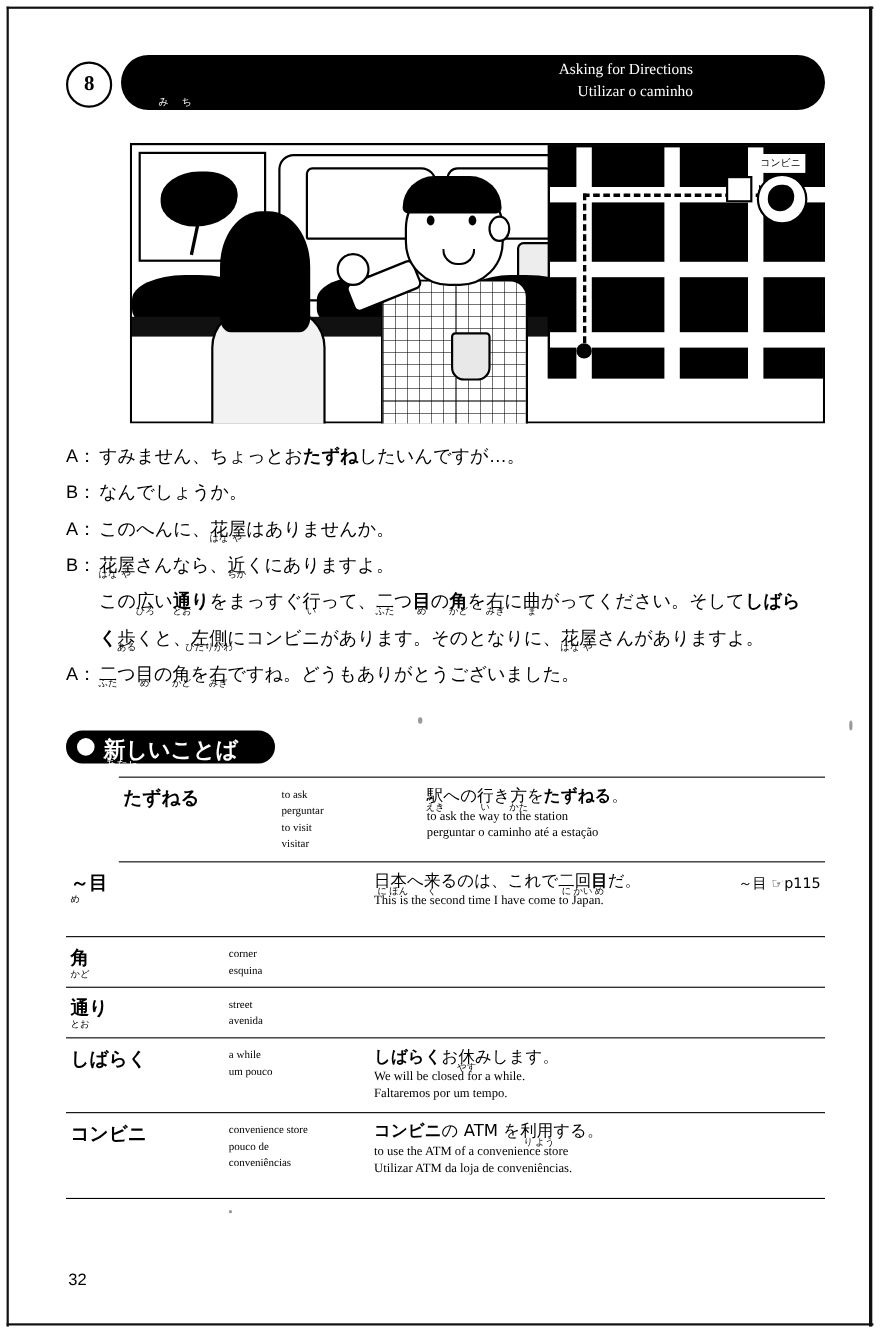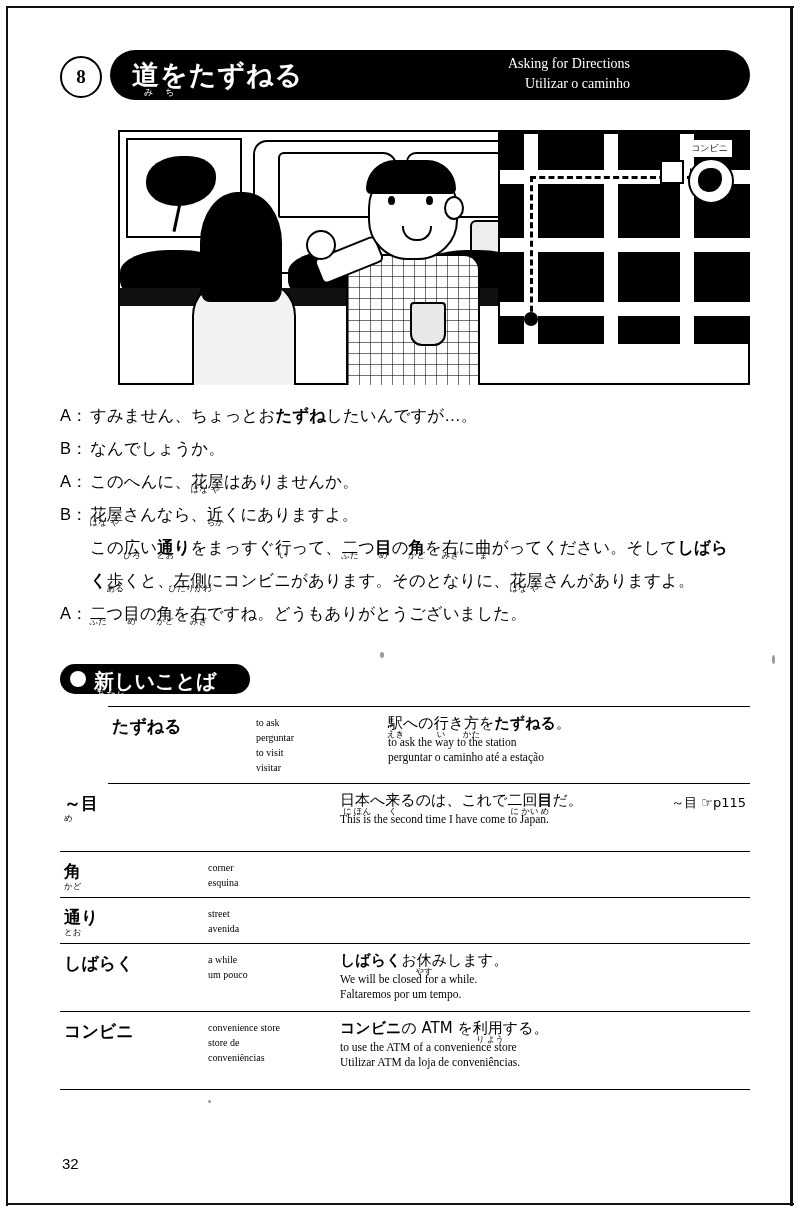--- a/index.html
+++ b/index.html
@@ -504,21 +504,20 @@
   <div class="scan-edge-left"></div>
   <div class="scan-edge-top"></div>
   <div class="scan-edge-right"></div>
   <div class="scan-edge-bottom"></div>
 
   <div class="header">
     <div class="lesson-circle">
       <span>8</span>
     </div>
     <div class="title-banner">
-      <div class="jp">道をたずねる</div>
       <div class="ruby">みち</div>
       <div class="en">Asking for Directions</div>
       <div class="pt">Utilizar o caminho</div>
     </div>
   </div>
 
   <div class="illus">
     <div class="photo-frame"></div>
 
     <div class="car-body"></div>
@@ -678,21 +677,21 @@
         <div class="vex-pt">Faltaremos por um tempo.</div>
       </div>
     </div>
 
     <div class="vrow" style="height:78px;">
       <div class="vterm">
         <span>コンビニ</span>
       </div>
       <div class="vmean">
         <div>convenience store</div>
-        <div>store de</div>
+        <div>pouco de</div>
         <div>conveniências</div>
       </div>
       <div class="vexample">
         <div class="vex-jp"><span class="bold">コンビニ</span>の ATM を<span class="rb">利<span class="rt">り</span></span><span class="rb">用<span class="rt">よう</span></span>する。</div>
         <div class="vex-en">to use the ATM of a convenience store</div>
         <div class="vex-pt">Utilizar ATM da loja de conveniências.</div>
       </div>
     </div>
 
   </div>

